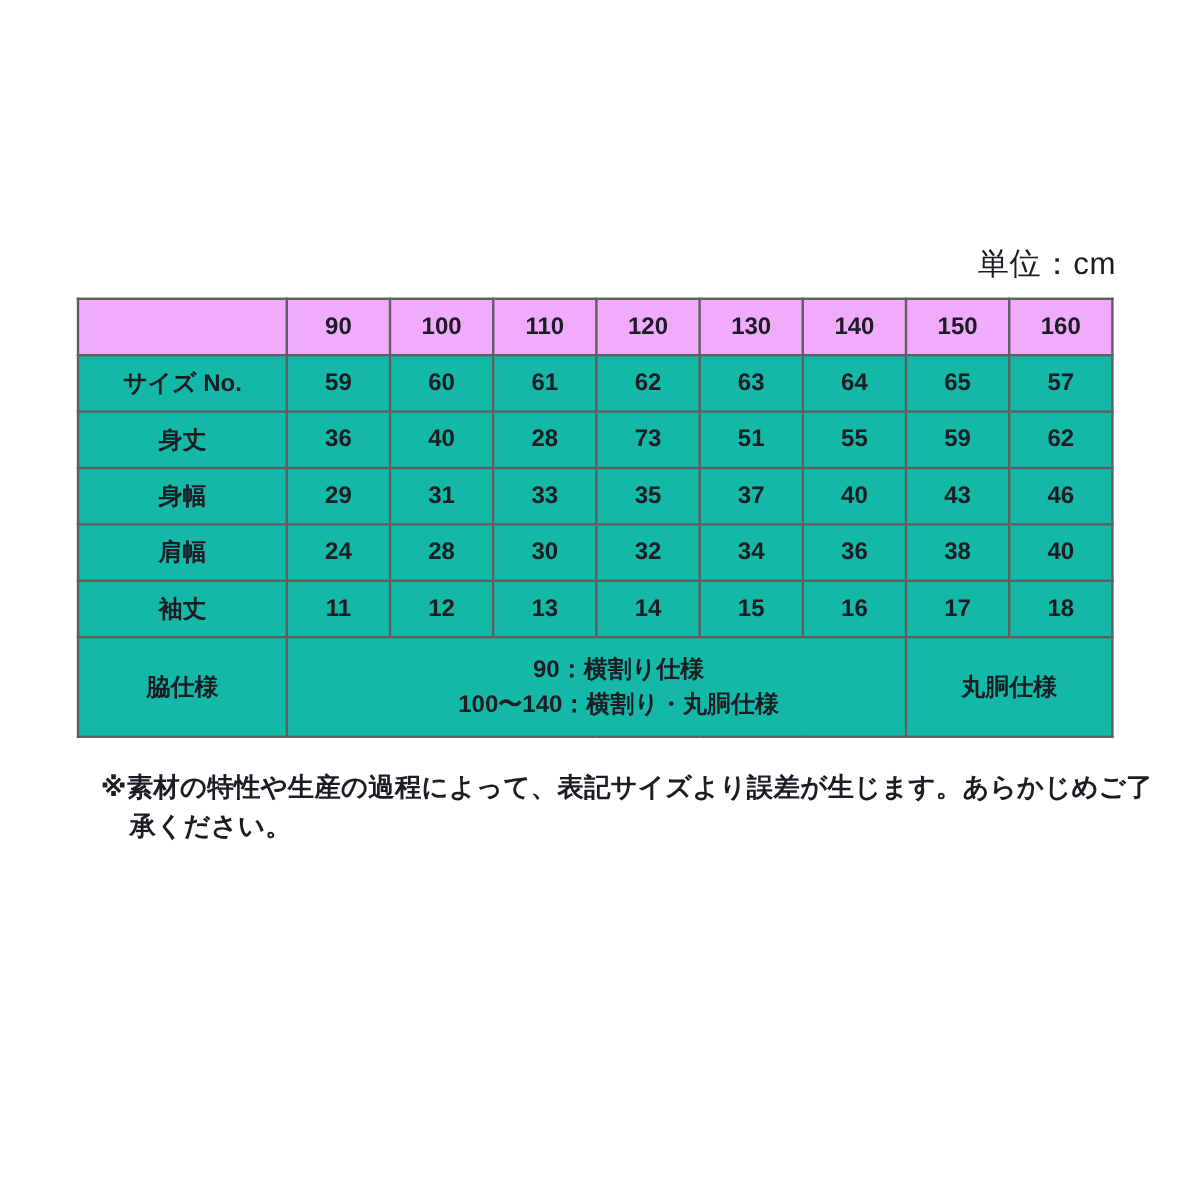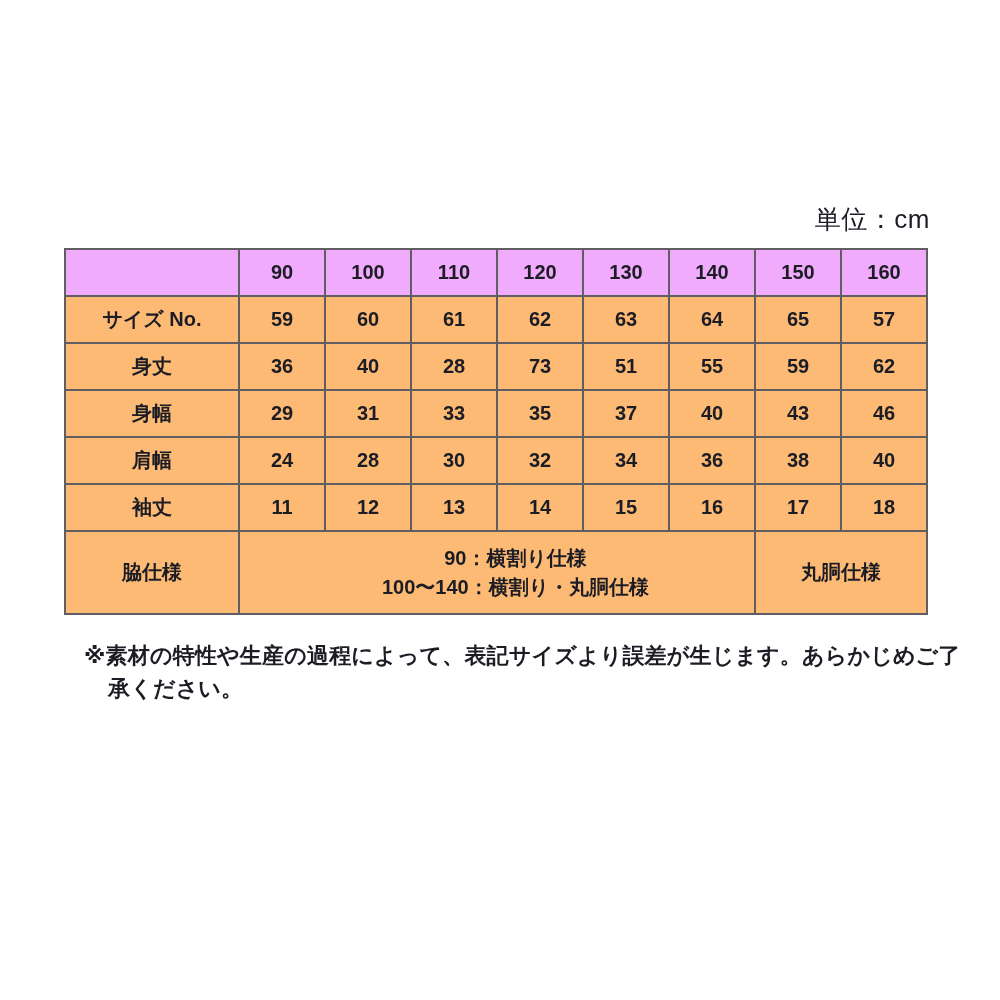--- a/index.html
+++ b/index.html
@@ -45,21 +45,21 @@
     font-weight: bold;
     padding: 0;
     color: #1c1c24;
   }
   table.size-table thead th {
     background: #f0abfc;
     height: 45px;
   }
   table.size-table tbody td,
   table.size-table tbody th {
-    background: #fdba74;
+    background: #14b8a6;
     height: 45px;
   }
   table.size-table tr.spec-row th,
   table.size-table tr.spec-row td {
     height: 81px;
   }
   .spec-lines { line-height: 1.45; padding-left: 37px; }
   .notes {
     margin-top: 24px;
     width: 880px;

